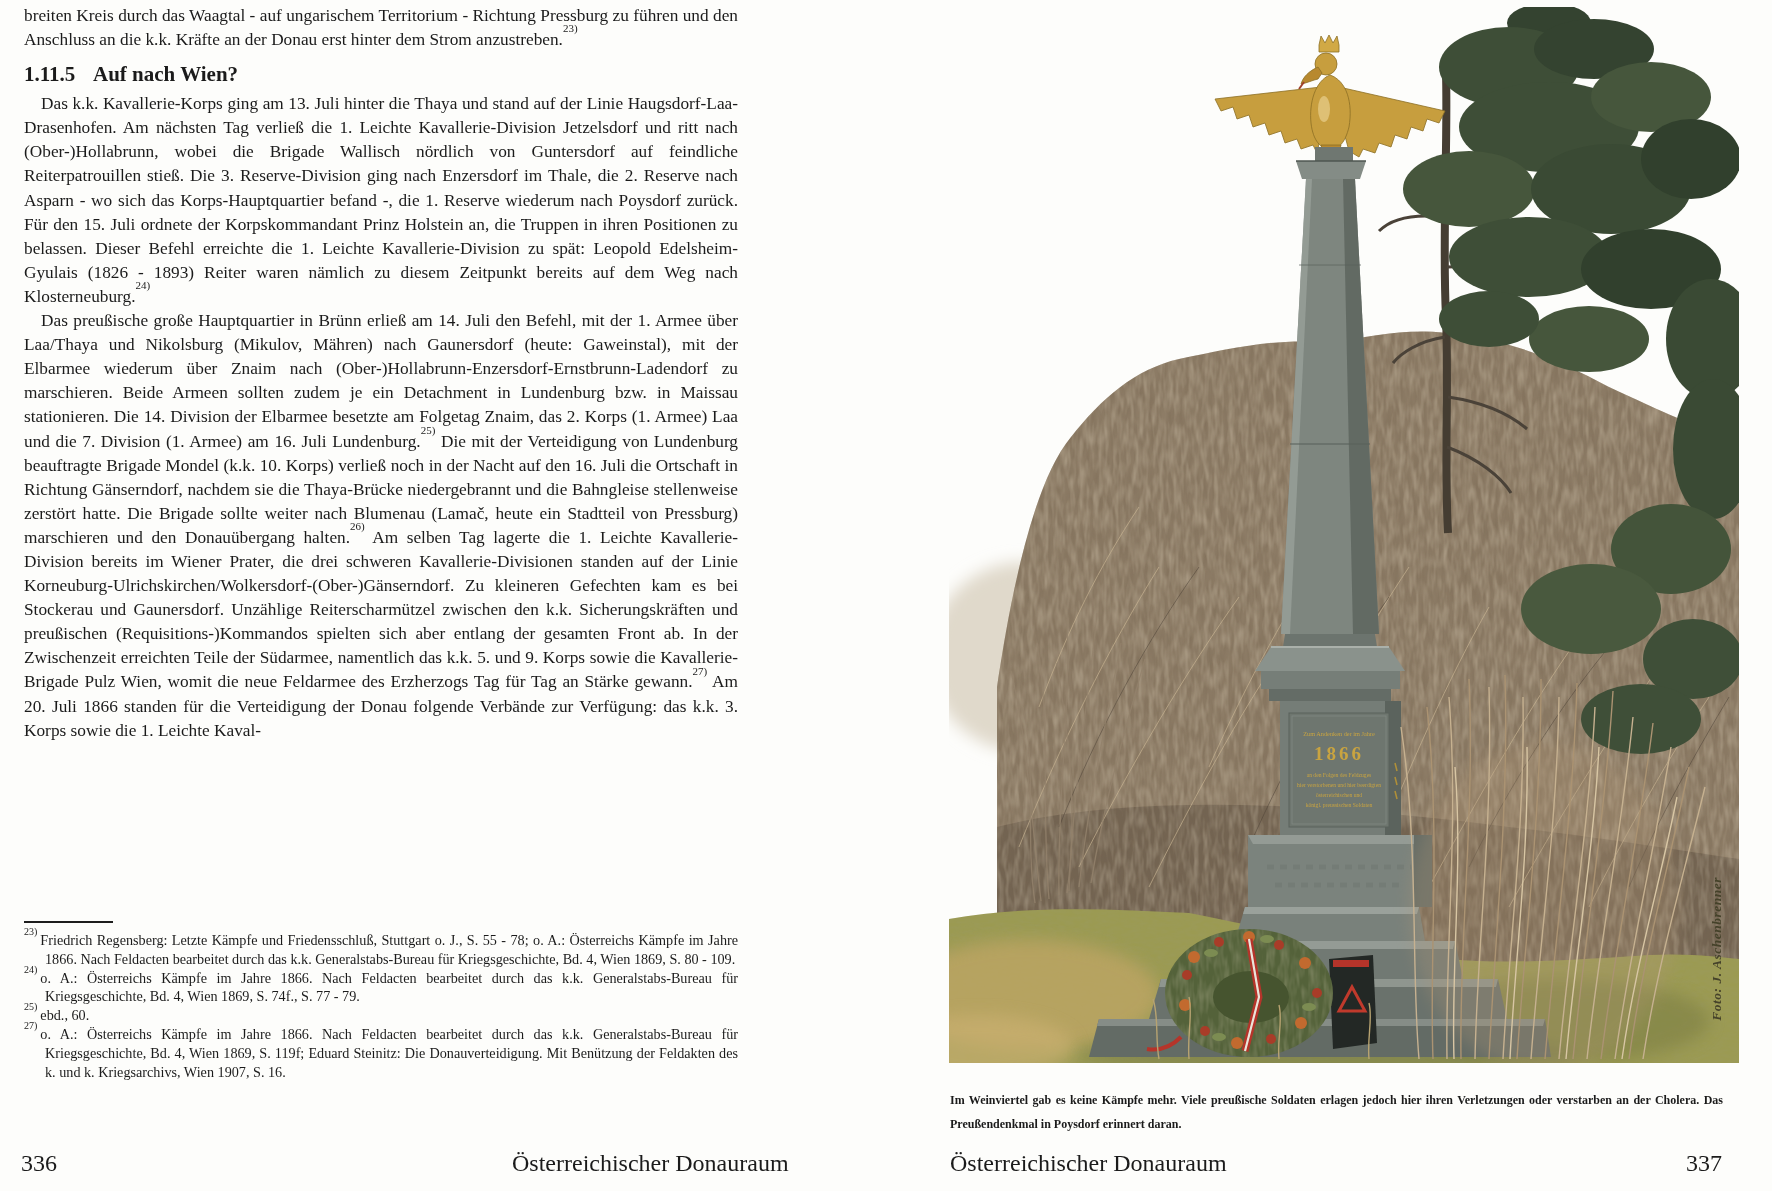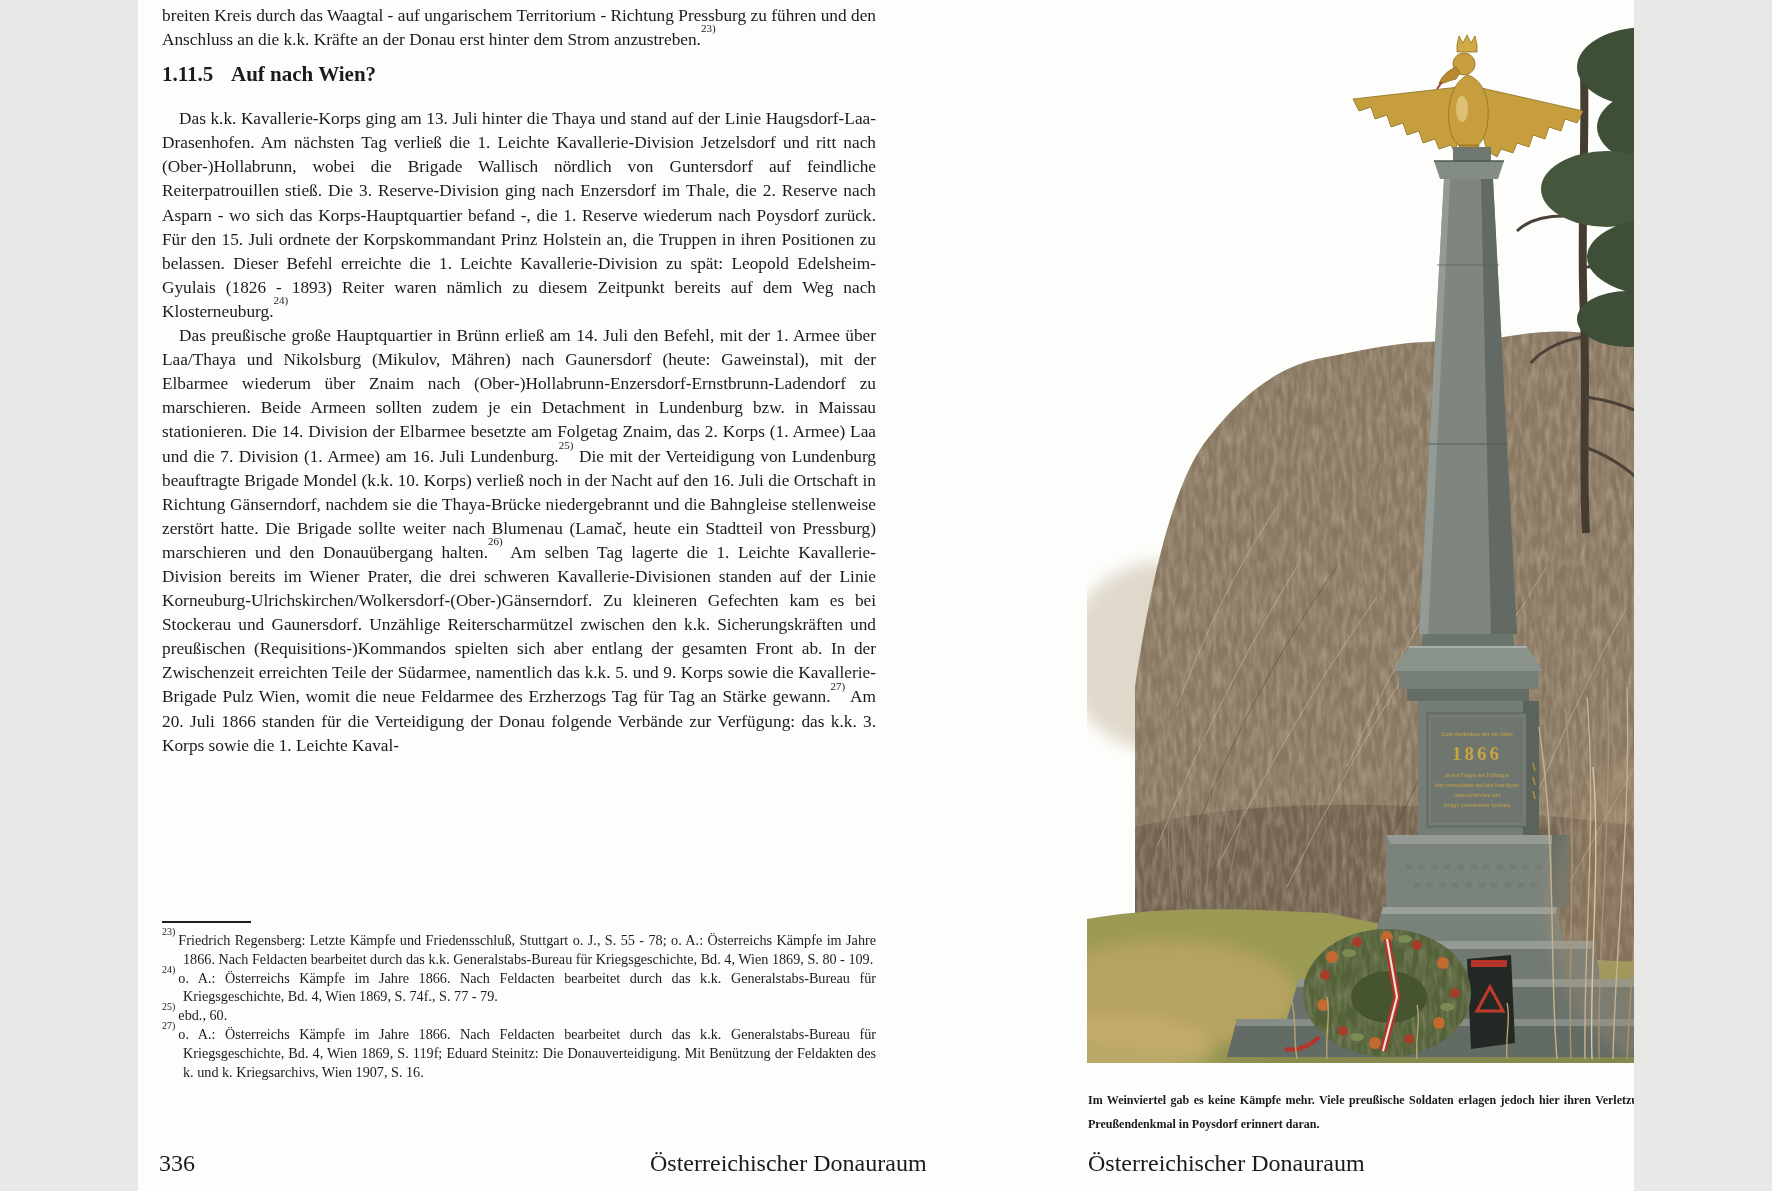--- a/index.html
+++ b/index.html
@@ -1,25 +1,25 @@
 <!DOCTYPE html>
 <html><head>
 <meta charset="utf-8">
 <style>
   html,body { margin:0; padding:0; background:#e8e8e6; }
   .sheet {
-    position:relative; width:1496px; height:1191px; margin:0 auto;
+    position:relative; width:1772px; height:1191px; margin:0 auto;
     background:#fdfdfb; overflow:hidden;
     font-family:"Liberation Serif", serif; color:#1b1b1b;
   }
   
   .text-col { position:absolute; left:24px; top:4px; width:714px; }
   .text-col p { margin:0; text-align:justify; font-size:17.3px; line-height:24.1px; }
   .text-col p.indent { text-indent:17px; }
-  h2.section { font-size:21px; font-weight:bold; margin:9px 0 20px 0; line-height:26px; }
+  h2.section { font-size:21px; font-weight:bold; margin:9px 0 5px 0; line-height:26px; }
   .sec-num { display:inline-block; width:69px; }
   sup.fn { font-size:11px; line-height:0; position:relative; top:-6px; }
   .footnote-rule { position:absolute; left:24px; top:921px; width:89px; border-top:2px solid #1d1d1d; }
   .footnotes { position:absolute; left:24px; top:931px; width:714px; font-size:14.2px; line-height:18.8px; }
   .footnote { padding-left:21px; text-indent:-21px; text-align:justify; margin:0; }
   .footnote sup { font-size:10px; line-height:0; position:relative; top:-4px; margin-right:3px; }
   
   .pagefoot { position:absolute; font-size:24px; top:1150px; white-space:nowrap; }
   .pf-336 { left:21px; }
   .pf-title-l { left:512px; }

